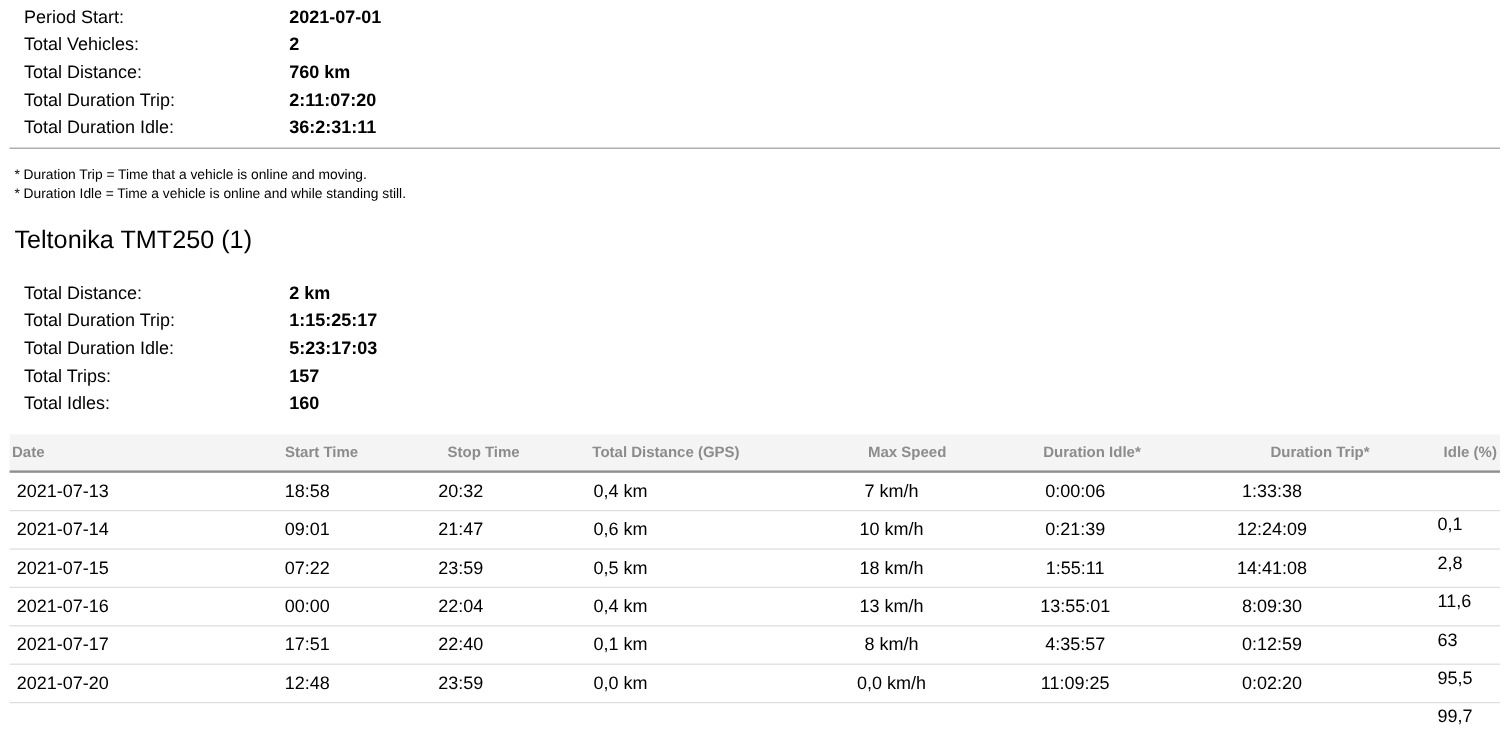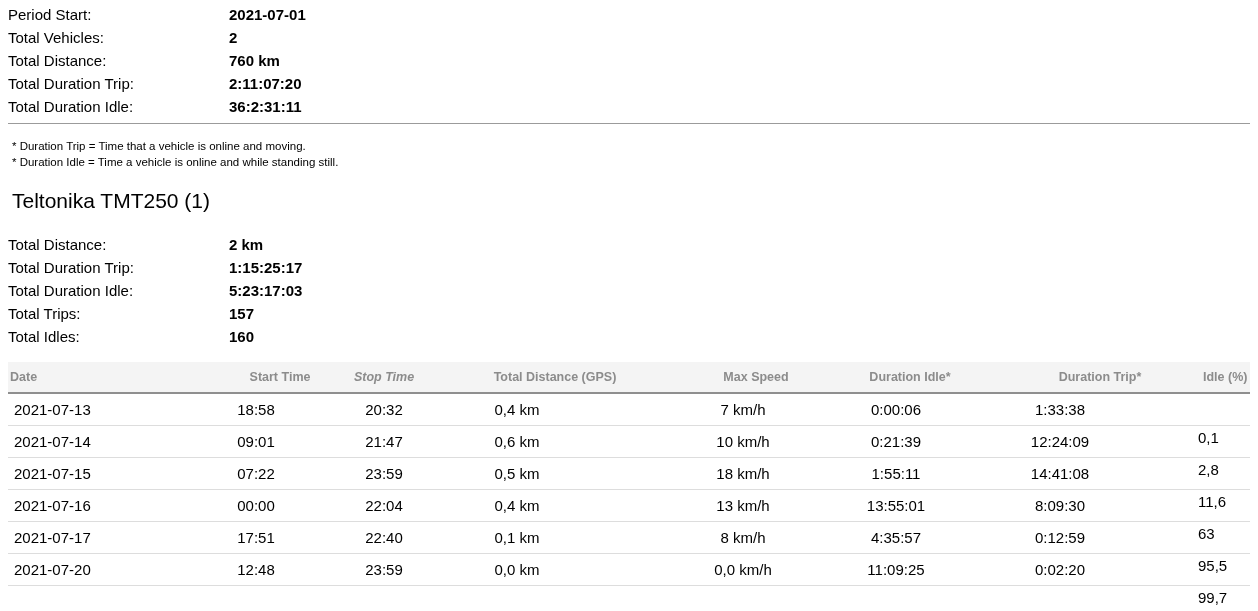--- a/index.html
+++ b/index.html
@@ -10,21 +10,21 @@
     --rule:#9b9b9b;
     --text:#000000;
   }
   html,body{margin:0;padding:0;background:#ffffff;}
   body{
     width:1258px;height:611px;overflow:hidden;
     font-family:"Liberation Sans","DejaVu Sans",sans-serif;
     color:var(--text);
   }
   
-  .summary{padding-left:8px;}
+  .summary{padding-left:20px;}
   .summary-top{padding-top:3px;}
   .kv-row{display:flex;height:23px;line-height:23px;font-size:15px;}
   .kv-label{width:221px;flex:0 0 221px;}
   .kv-value{font-weight:bold;}
   
   .rule{border:none;border-top:1px solid var(--rule);margin:5px 8px 0 8px;height:0;}
   
   .footnotes{margin:14px 0 0 12px;}
   .footnote{font-size:11.5px;line-height:16px;}
   
@@ -47,22 +47,22 @@
   .trow .c0{left:6px;}
   .trow .c1{left:248px;transform:translateX(-50%);}
   .trow .c2{left:376px;transform:translateX(-50%);}
   .trow .c3{left:509px;transform:translateX(-50%);}
   .trow .c4{left:735px;transform:translateX(-50%);}
   .trow .c5{left:888px;transform:translateX(-50%);}
   .trow .c6{left:1052px;transform:translateX(-50%);}
   .trow .c7{left:1190px;margin-top:28px;}
   
   .thead .c0{left:2px;}
-  .thead .c1{left:260px;transform:translateX(-50%);margin-left:12px;}
-  .thead .c2{left:376px;transform:translateX(-50%);font-style:italic;}
+  .thead .c1{left:260px;transform:translateX(-50%);}
+  .thead .c2{left:395px;transform:translateX(-50%);}
   .thead .c3{left:547px;transform:translateX(-50%);}
   .thead .c4{left:748px;transform:translateX(-50%);}
   .thead .c5{left:902px;transform:translateX(-50%);}
   .thead .c6{left:1065px;transform:translateX(-50%);margin-left:27px;}
   .thead .c7{left:1195px;}
 </style>
 </head>
 <body>
 
 <div class="summary summary-top" id="report-summary">

